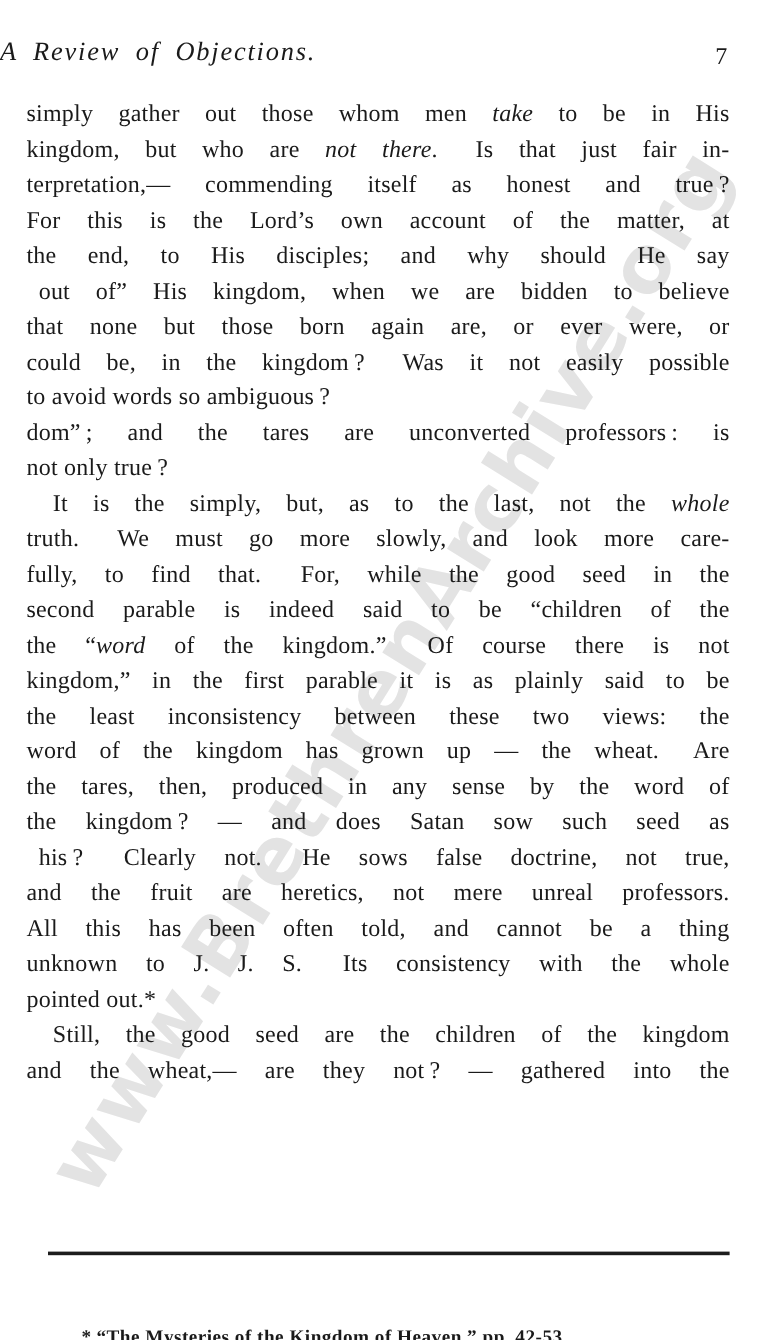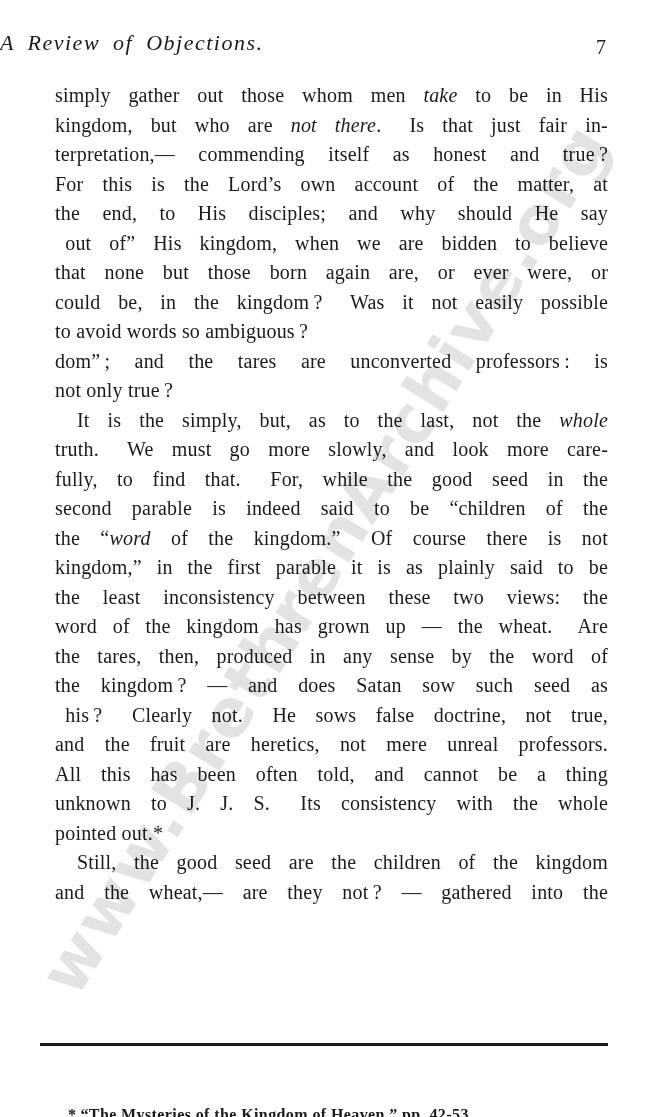--- a/index.html
+++ b/index.html
@@ -37,21 +37,21 @@
     letter-spacing:1.5px;
     word-spacing:6px;
   }
   .page-number {
     position:absolute;
     top:36px; right:44px;
     font-size:20px;
   }
   .body-text {
     position:relative; z-index:1;
-    margin:23px 42px 0 55px;
+    margin:23px 42px 0 22px;
     font-size:20px;
     line-height:29.5px;
     letter-spacing:0.2px;
   }
   .line {
     text-align:justify;
     text-align-last:justify;
     text-justify:inter-word;
     min-height:29.5px;
   }

